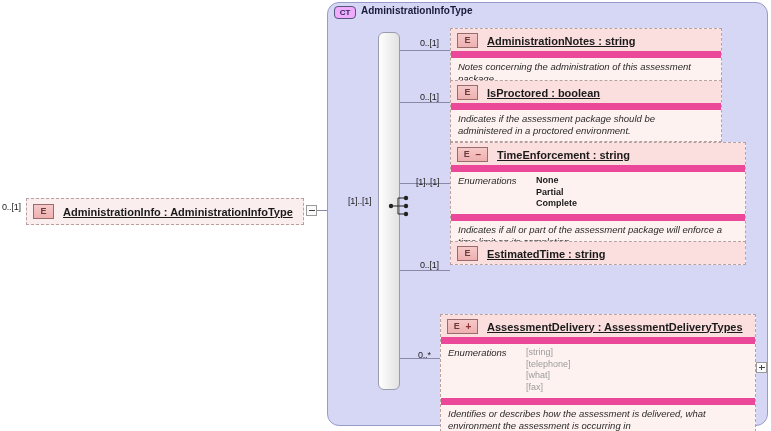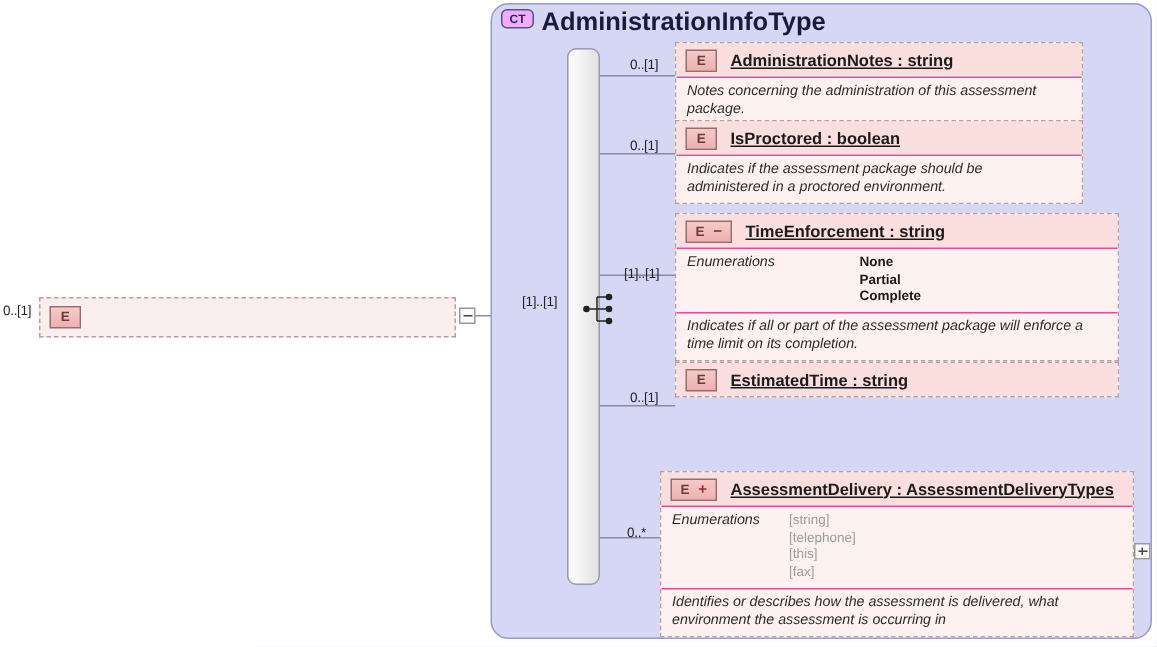--- a/index.html
+++ b/index.html
@@ -100,21 +100,21 @@
     width: 22px; height: 13px;
     background: #f0abfc;
     border: 1px solid #55557f;
     border-radius: 4px;
     display: flex; align-items: center; justify-content: center;
     font-size: 8px; font-weight: bold; color: #2a2a5a;
     line-height: 1;
   }
   #ct-title {
     left: 361px; top: 5px;
-    font-size: 17px; font-weight: bold; color: #1a1a3a;
+    font-size: 10px; font-weight: bold; color: #1a1a3a;
     white-space: nowrap;
     text-align: center;
   }
 
   
   #group-bar {
     left: 378px; top: 32px;
     width: 22px; height: 358px;
     background: linear-gradient(90deg,#ffffff 0%, #f2f2f2 45%, #e2e2e2 100%);
     border: 1px solid #9b9bb0;
@@ -128,57 +128,58 @@
     background: #fdf2f0;
     border: 1px dashed #b9a0a0;
   }
   .child .hdr {
     display: flex;
     align-items: center;
     padding: 4px 6px 3px 6px;
     background: #fbdede;
   }
   .child .sec {
-    border-top: 1px solid #ec4899;
+    border-top: 7px solid #ec4899;
     padding: 3px 22px 4px 7px;
     background: #fdf2f0;
   }
   .doc {
     font-style: italic;
     font-size: 9.5px;
     color: #2a2a2a;
     line-height: 1.25;
   }
   .enum-row { display: flex; gap: 8px; }
   .enum-label {
     font-style: italic;
     font-size: 9.5px;
     color: #2a2a2a;
     flex: none;
     width: 70px;
   }
   .enum-vals { font-size: 9px; line-height: 1.3; }
-  .enum-vals .v { font-weight: bold; color: #1a1a1a; margin-left: 37px; }
+  .enum-vals .v { font-weight: bold; color: #1a1a1a; }
   .enum-vals .vg { color: #9c9c9c; }
 
   #b-notes      { left: 450px; top: 28px;  width: 272px; }
   #b-proctored  { left: 450px; top: 80px;  width: 272px; }
   #b-time       { left: 450px; top: 142px; width: 296px; }
   #b-estimated  { left: 450px; top: 241px; width: 296px; }
   #b-delivery   { left: 440px; top: 314px; width: 316px; }
 </style>
 </head>
 <body>
 
 <div id="canvas">
 
   <div class="card-label" style="left:2px; top:202px;">0..[1]</div>
 
   <div id="root-elem" class="abs">
     <span class="e-icon">E</span>
+    <span class="elem-title">AdministrationInfo : AdministrationInfoType</span>
   </div>
 
   <div class="toggle-box" style="left:306px; top:205px;"></div>
 
   <div class="conn" style="left:317px; top:210px; width:62px;"></div>
 
   <div id="ct-box" class="abs"></div>
   <div id="ct-badge" class="abs">CT</div>
   <div id="ct-title" class="abs">AdministrationInfoType</div>
 
@@ -267,21 +268,21 @@
         <span class="sym">+</span>
       </span>
       <span class="elem-title">AssessmentDelivery : AssessmentDeliveryTypes</span>
     </div>
     <div class="sec">
       <div class="enum-row">
         <span class="enum-label">Enumerations</span>
         <span class="enum-vals">
           <span class="vg">[string]</span><br>
           <span class="vg">[telephone]</span><br>
-          <span class="vg">[this]</span><br>
+          <span class="vg">[what]</span><br>
           <span class="vg">[fax]</span>
         </span>
       </div>
     </div>
     <div class="sec">
       <div class="doc">Identifies or describes how the assessment is delivered, what environment the assessment is occurring in</div>
     </div>
   </div>
 
   <div class="toggle-box plus" style="left:756px; top:362px;"></div>

